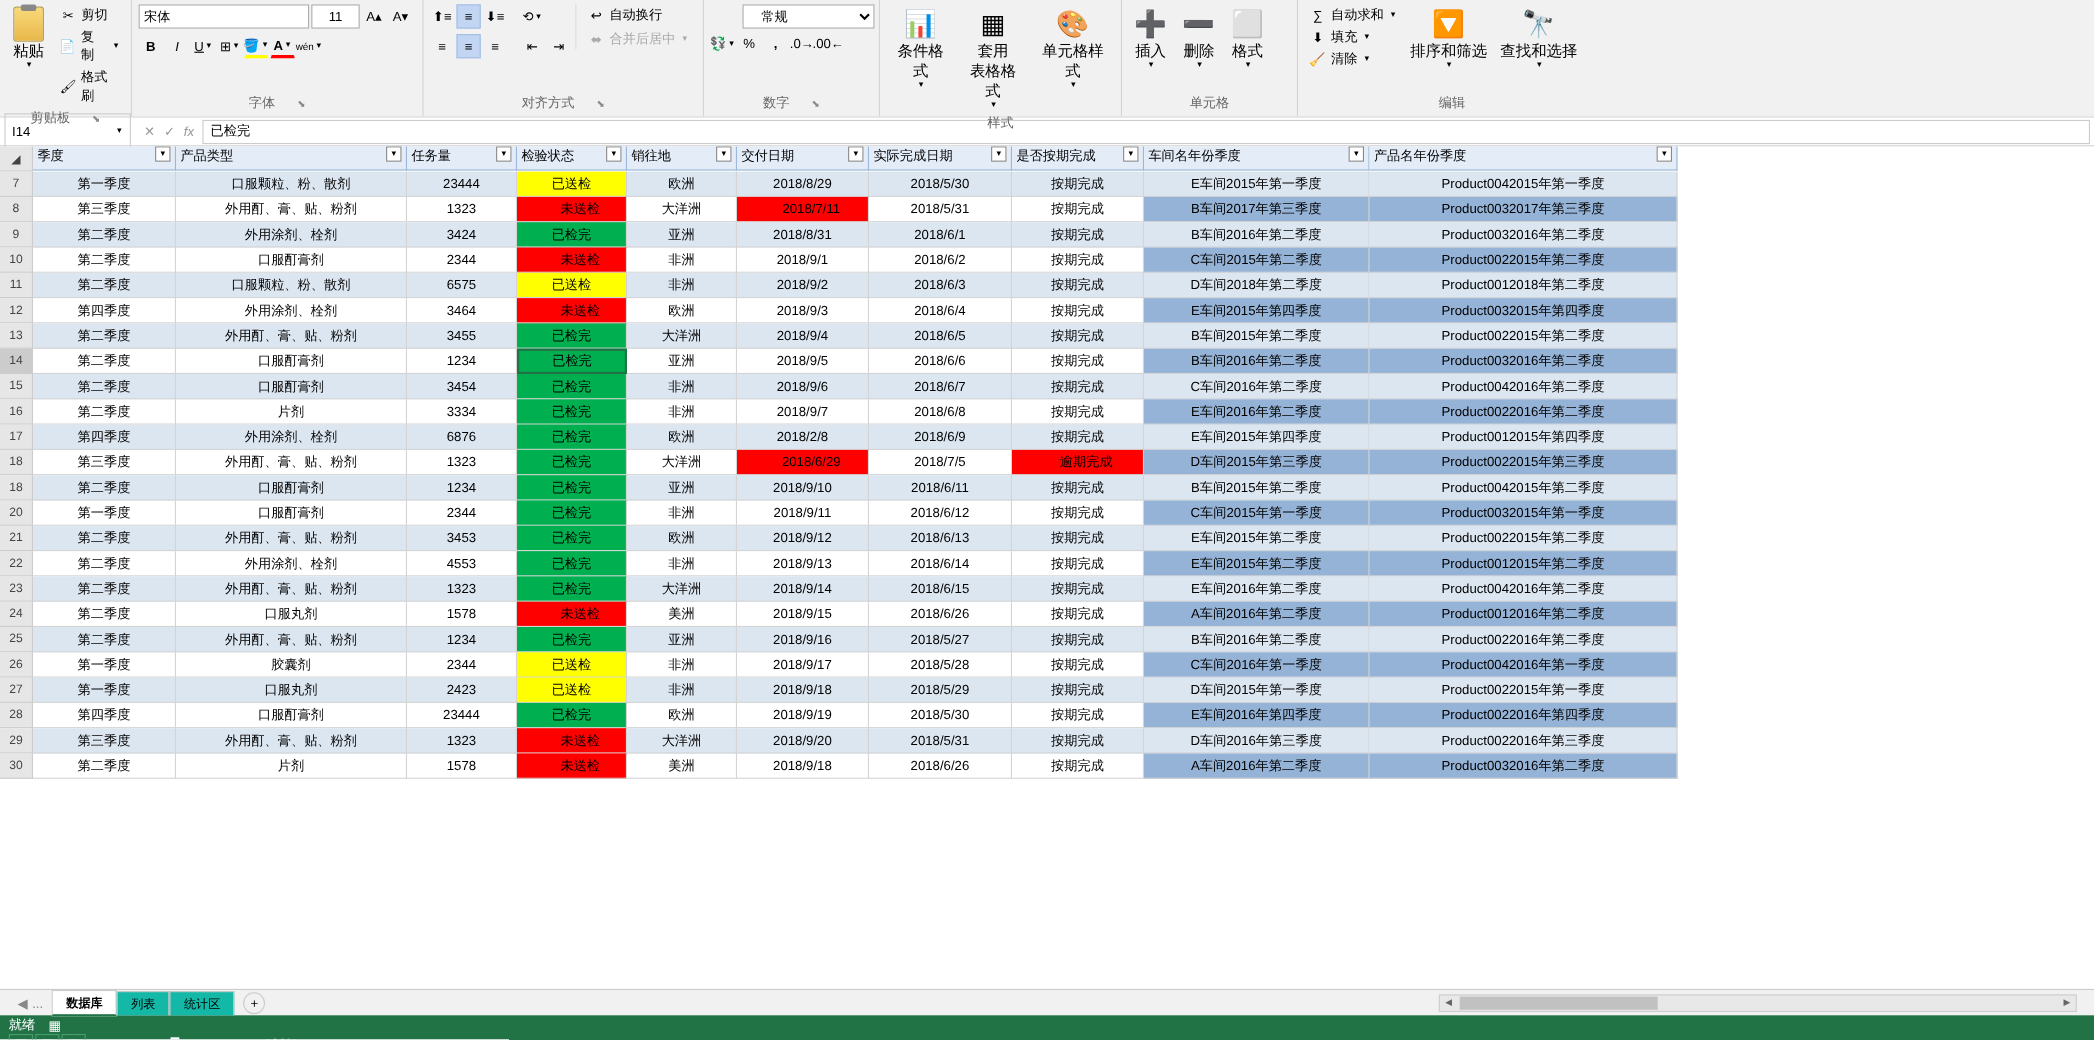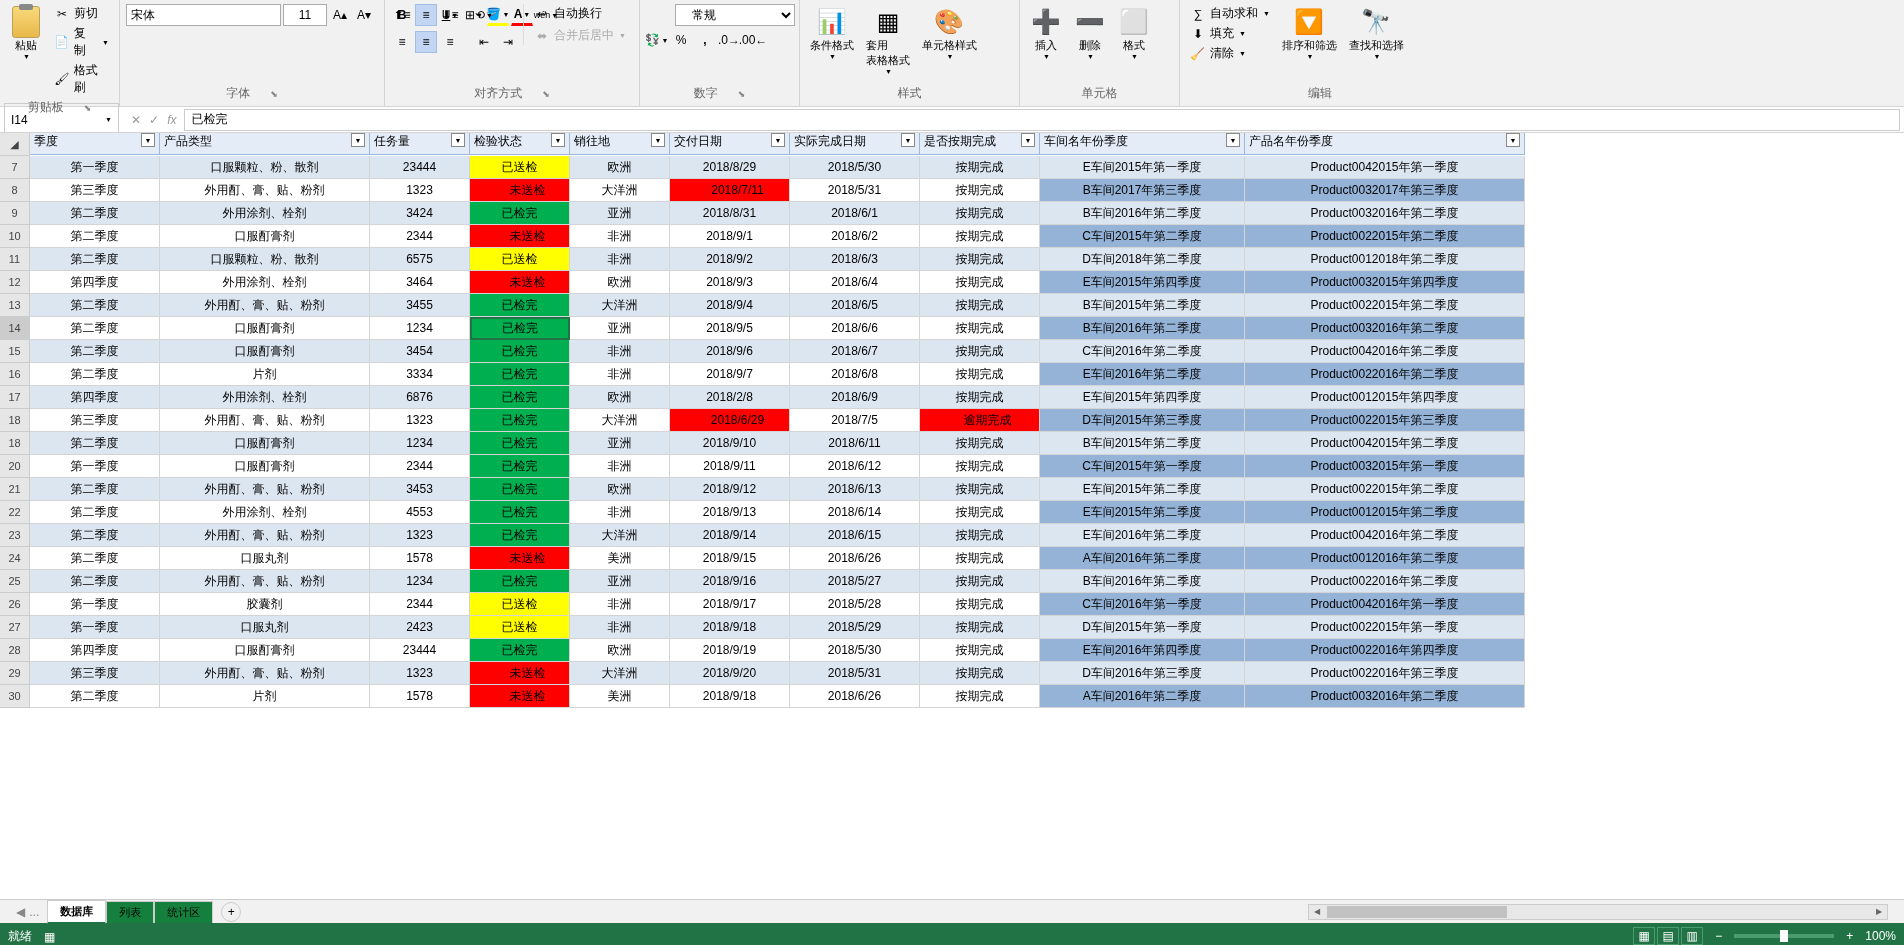--- a/index.html
+++ b/index.html
@@ -4,21 +4,21 @@
 <style>
 *{margin:0;padding:0;box-sizing:border-box;font-family:"Microsoft YaHei",Arial,sans-serif;font-size:12px;}
 body{background:#fff;overflow:hidden;}
 .ribbon{background:#f1f1f1;border-bottom:1px solid #d4d4d4;height:107px;display:flex;}
 .ribbon-group{border-right:1px solid #d4d4d4;padding:2px 6px;display:flex;flex-direction:column;justify-content:space-between;position:relative;}
 .ribbon-group-label{font-size:11px;color:#666;text-align:center;padding:2px 0;display:flex;align-items:center;justify-content:center;gap:20px;}
 .dialog-launcher{font-size:9px;color:#888;cursor:pointer;}
 .rg-content{display:flex;gap:4px;align-items:flex-start;padding-top:2px;flex:1;}
 .big-btn{display:flex;flex-direction:column;align-items:center;justify-content:center;padding:2px 4px;cursor:pointer;min-width:40px;}
 .big-icon{width:32px;height:32px;display:flex;align-items:center;justify-content:center;font-size:24px;}
-.big-btn-label{font-size:11px;font-family:Liberation Mono, monospace;}
+.big-btn-label{font-size:14px;text-align:center;font-family:Liberation Mono, monospace;}
 .small-btns{display:flex;flex-direction:column;gap:1px;}
 .small-btn{display:flex;align-items:center;gap:4px;padding:1px 4px;cursor:pointer;font-size:11px;}
 .small-icon{width:16px;height:16px;display:inline-flex;align-items:center;justify-content:center;}
 .font-row{display:flex;gap:2px;align-items:center;margin-bottom:2px;}
 .font-select{width:155px;height:22px;border:1px solid #ababab;background:#fff;padding:0 4px;font-size:12px;}
 .size-select{width:44px;height:22px;border:1px solid #ababab;background:#fff;padding:0 2px;text-align:center;}
 .icon-btn{width:22px;height:22px;display:inline-flex;align-items:center;justify-content:center;cursor:pointer;border:1px solid transparent;}
 .icon-btn.active{background:#c2d5f2;border-color:#a3bde3;}
 .dropdown-arrow{font-size:7px;margin-left:1px;}
 .number-select{width:120px;height:22px;border:1px solid #ababab;background:#fff;padding:0 12px;margin-left:29px;}
@@ -37,27 +37,27 @@
 .bg-light{background:#dce6f1;}
 .bg-dark{background:#95b3d7;}
 .bg-yellow{background:#ffff00;}
 .bg-green{background:#00b050;color:#000;}
 .bg-red{background:#ff0000;color:#000;padding-left:20px;}
 .sel-cell{border:2px solid #217346 !important;position:relative;}
 .sheet-tabs{height:24px;background:#f1f1f1;border-top:1px solid #ccc;display:flex;align-items:center;padding:0 8px;gap:0;}
 .tab-nav{display:flex;gap:4px;padding:0 8px;color:#888;}
 .sheet-tab{padding:3px 12px;border:1px solid #ccc;border-bottom:none;background:#fff;cursor:pointer;font-size:11px;}
 .sheet-tab.active{background:#fff;border-bottom:2px solid #217346;font-weight:bold;}
-.sheet-tab.inactive{background:#15803d;}
+.sheet-tab.inactive{background:#14b8a6;}
 .add-sheet{width:20px;height:20px;border:1px solid #ccc;border-radius:50%;display:flex;align-items:center;justify-content:center;margin-left:8px;cursor:pointer;}
 .hscroll{flex:1;display:flex;justify-content:flex-end;padding-right:8px;}
 .hscroll-bar{width:580px;height:16px;background:#e8e8e8;border:1px solid #ccc;display:flex;align-items:center;}
 .hscroll-thumb{width:180px;height:12px;background:#c1c1c1;margin-left:2px;}
 .hscroll-arrow{width:16px;text-align:center;font-size:8px;color:#666;}
-.status-bar{height:22px;background:#217346;color:#fff;display:flex;align-items:flex-end;justify-content:space-between;padding:0 8px;font-size:11px;}
+.status-bar{height:22px;background:#217346;color:#fff;display:flex;align-items:flex-start;justify-content:space-between;padding:0 8px;font-size:11px;flex-direction:column;}
 .status-right{display:flex;align-items:center;gap:12px;}
 .view-btns{display:flex;gap:2px;}
 .view-btn{width:22px;height:18px;border:1px solid #4a9b6e;display:flex;align-items:center;justify-content:center;cursor:pointer;}
 .zoom-slider{width:100px;height:4px;background:#4a9b6e;position:relative;}
 .zoom-thumb{width:8px;height:12px;background:#fff;position:absolute;left:46px;top:-4px;}
 .paste-icon{width:28px;height:32px;background:linear-gradient(#f9d97a,#e8b84a);border:1px solid #bba05a;border-radius:3px;position:relative;}
 .paste-icon::before{content:"";position:absolute;top:-3px;left:6px;width:14px;height:6px;background:#888;border-radius:2px;}
 </style>
 </head>
 <body>
@@ -89,21 +89,21 @@
           </div>
       </div>
     </div>
     <div class="ribbon-group-label">
         <span>剪贴板</span>
         <span class="dialog-launcher">⬊</span>
       </div>
   </div>
 
   <div class="ribbon-group" style="width:265px">
-    <div class="rg-content" style="flex-direction:row;gap:16px;">
+    <div class="rg-content" style="flex-direction:column;gap:3px;">
       <div class="font-row">
         <input class="font-select" value="宋体" style="">
         <input class="size-select" value="11" style="">
         <span class="icon-btn">A<sup>▴</sup></span>
         <span class="icon-btn">A<sup>▾</sup></span>
       </div>
       <div class="font-row">
         <span class="icon-btn">
             <b>B</b>
           </span>

